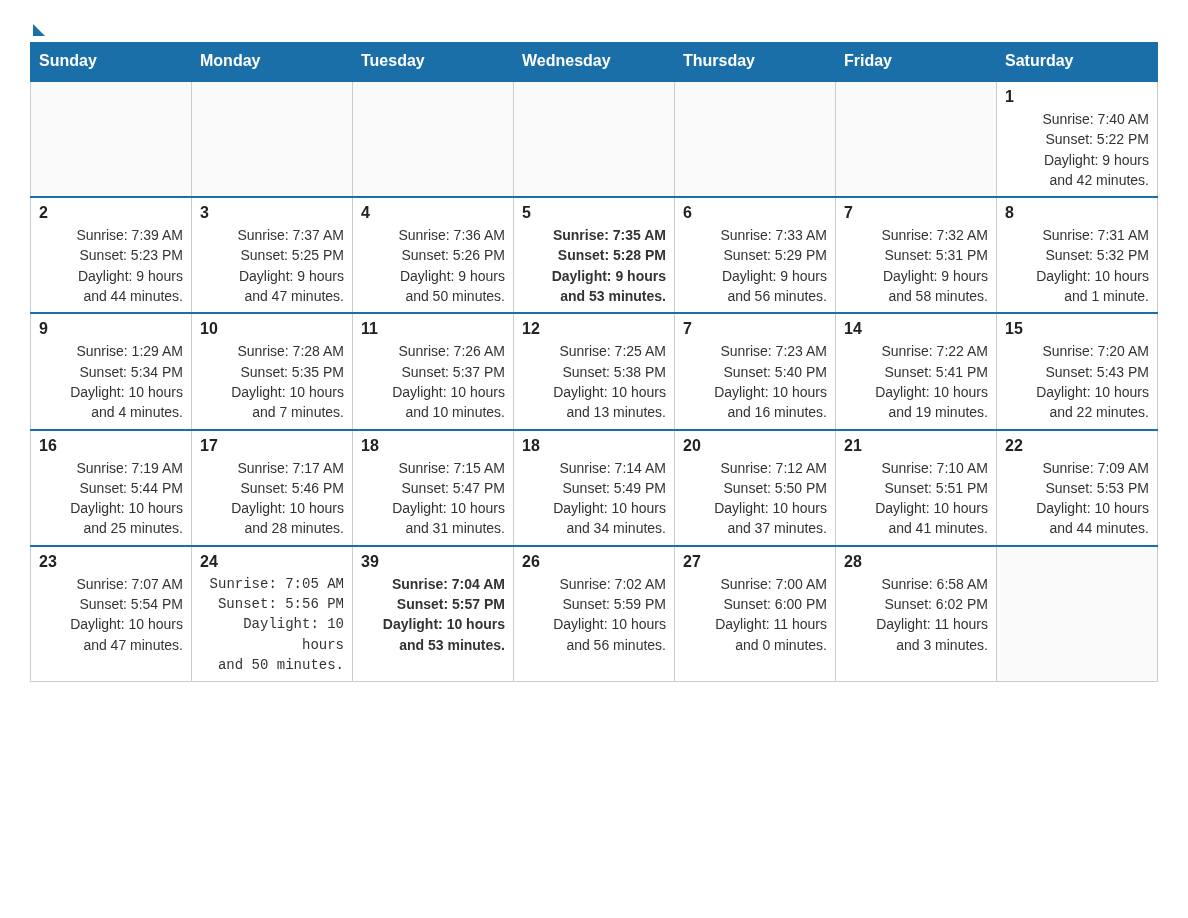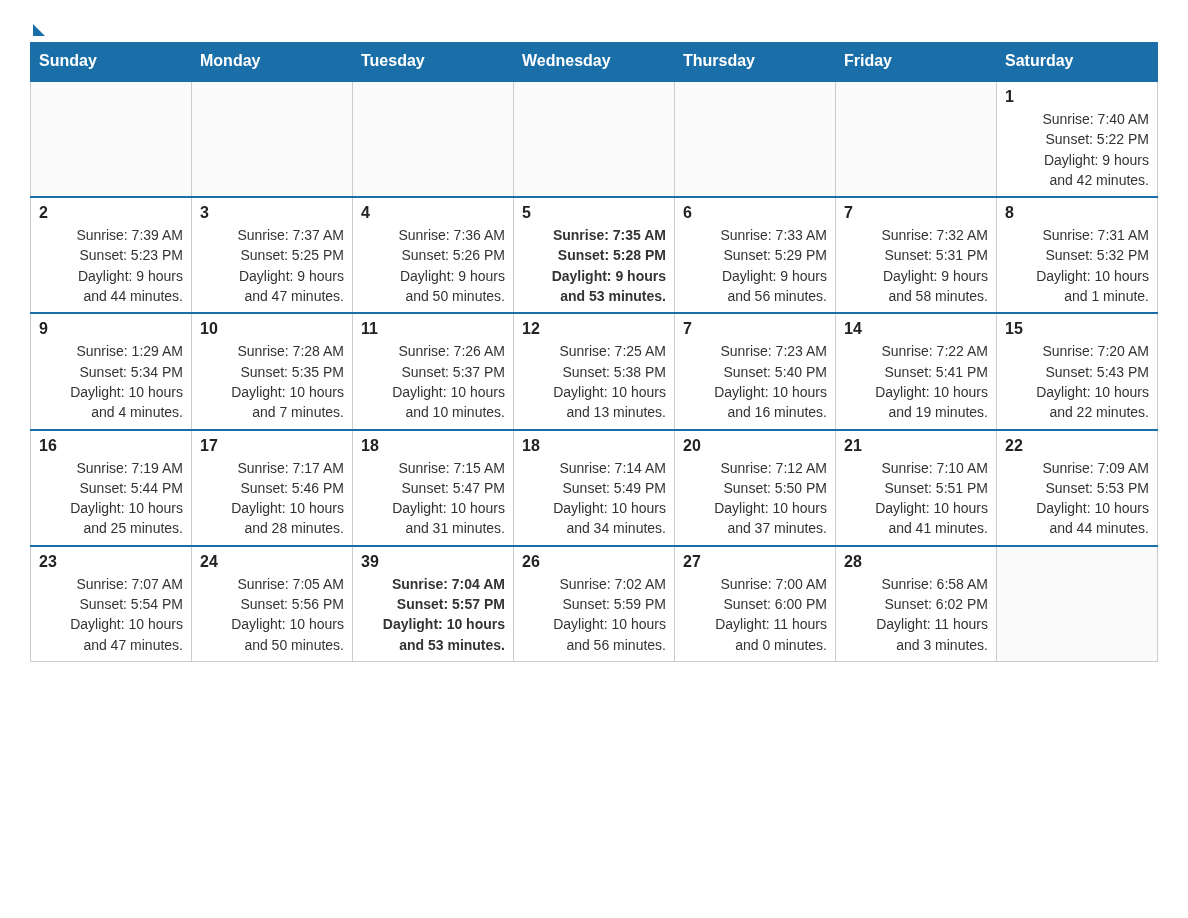--- a/index.html
+++ b/index.html
@@ -307,21 +307,21 @@
       <tr>
         <td>
           <span class="day-number">23</span>
           <div class="day-info" style="white-space: pre-line;">Sunrise: 7:07 AM
 Sunset: 5:54 PM
 Daylight: 10 hours
 and 47 minutes.</div>
         </td>
         <td>
           <span class="day-number">24</span>
-          <div class="day-info" style="white-space: pre-line;">Sunrise: 7:05 AM
+          <div class="day-info" style="white-space: pre-line; font-family: Liberation Mono, monospace;">Sunrise: 7:05 AM
 Sunset: 5:56 PM
 Daylight: 10 hours
 and 50 minutes.</div>
         </td>
         <td>
           <span class="day-number">39</span>
           <div class="day-info" style="white-space: pre-line; font-weight: bold;">Sunrise: 7:04 AM
 Sunset: 5:57 PM
 Daylight: 10 hours
 and 53 minutes.</div>

